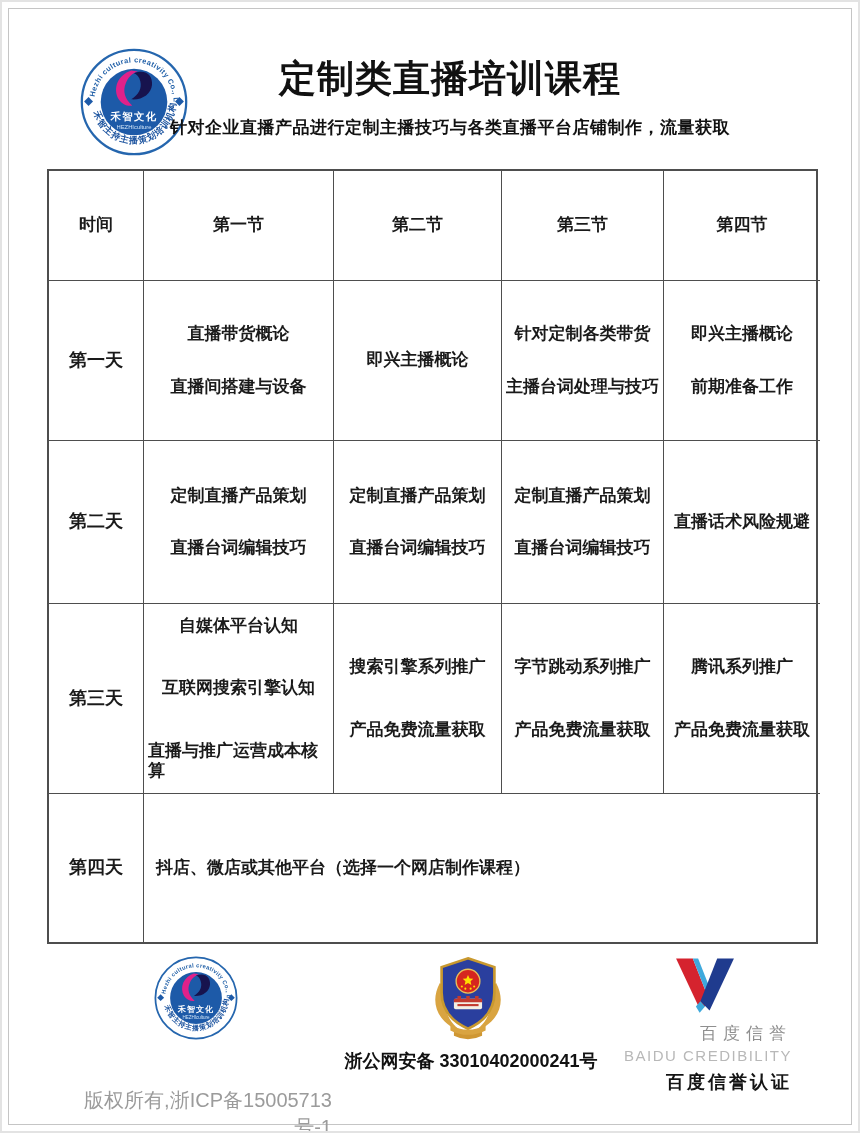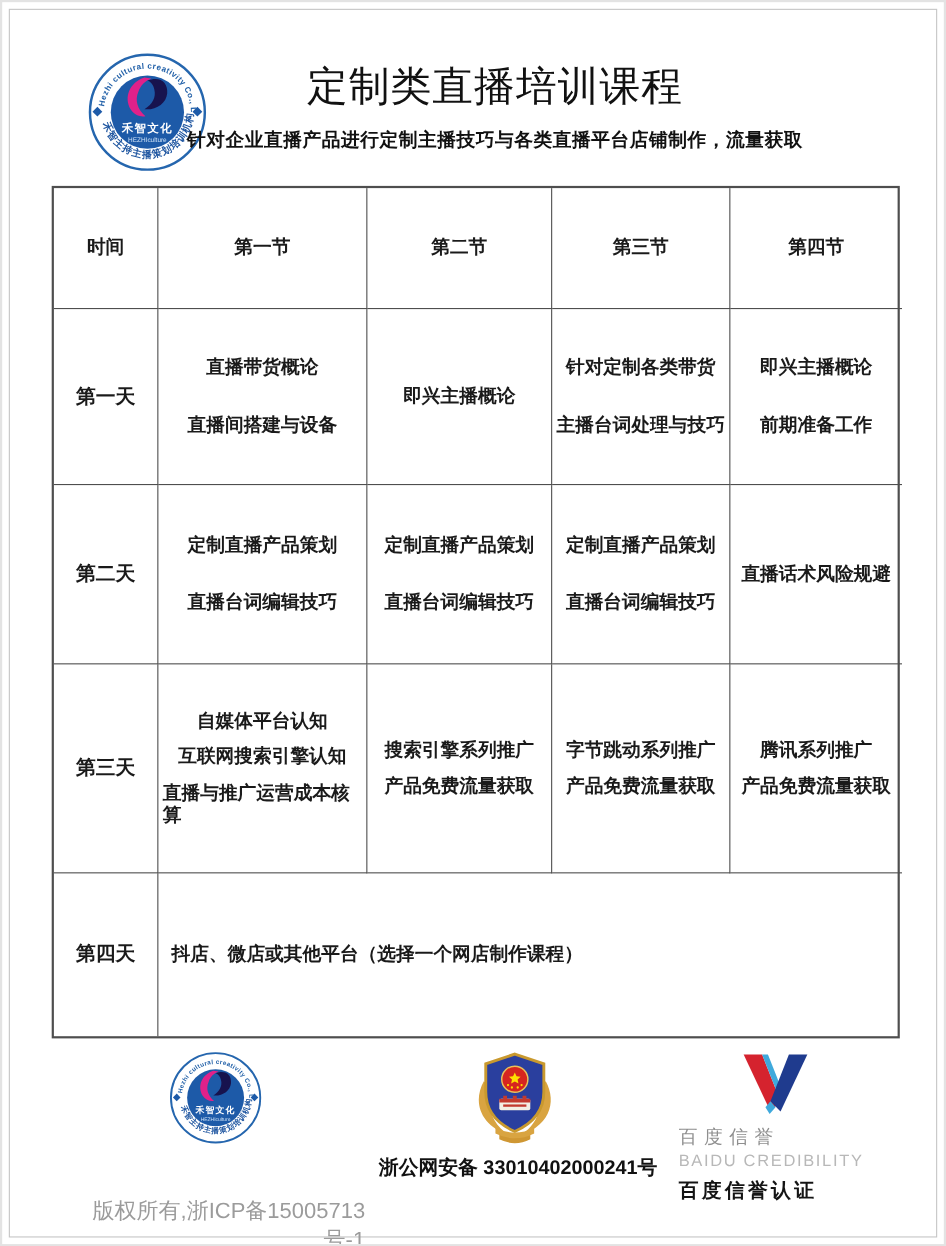--- a/index.html
+++ b/index.html
@@ -28,21 +28,21 @@
   .hezhi-logo.top { left: 78px; top: 46px; width: 108px; height: 108px; }
   .hezhi-logo.bottom { left: 152px; top: 954px; width: 84px; height: 84px; }
 
   .header-text {
     position: absolute;
     left: 70px; right: 30px; top: 52px;
     text-align: center;
   }
   .page-title {
     font-size: 37px;
-    font-weight: 400;
+    font-weight: 700;
     letter-spacing: 1px;
     color: #111;
   }
   .page-subtitle {
     margin-top: 12px;
     font-size: 17px;
     font-weight: 700;
     letter-spacing: 0.5px;
     color: #111;
   }
@@ -66,21 +66,21 @@
     align-items: center;
     justify-content: center;
     text-align: left;
     font-weight: 700;
     font-size: 17px;
     color: #1a1a1a;
     gap: 32px;
     line-height: 1.2;
     padding: 4px;
   }
-  .cell.gap-sm { gap: 12px; }
+  .cell.gap-sm { gap: 42px; }
   .cell.last-col { border-right: none; }
   .cell.last-row { border-bottom: none; }
   .cell.head { font-size: 17px; }
   .cell.rowlabel { font-size: 18px; }
   .cell.span-cell {
     grid-column: 2 / 6;
     align-items: flex-start;
     justify-content: center;
     text-align: right;
     padding-left: 12px;
@@ -99,21 +99,21 @@
     position: absolute;
     left: 334px; top: 1047px; width: 270px;
     text-align: center;
     font-size: 18px;
     font-weight: 700;
     color: #111;
   }
   .baidu-block {
     position: absolute;
     left: 615px; top: 952px; width: 175px;
-    text-align: left;
+    text-align: right;
   }
   .baidu-v { width: 82px; height: 64px; display: block; margin: 0 auto; }
   .baidu-cn {
     margin-top: 4px;
     font-size: 17px;
     letter-spacing: 6px;
     color: #8f8f8f;
   }
   .baidu-en {
     margin-top: 2px;

